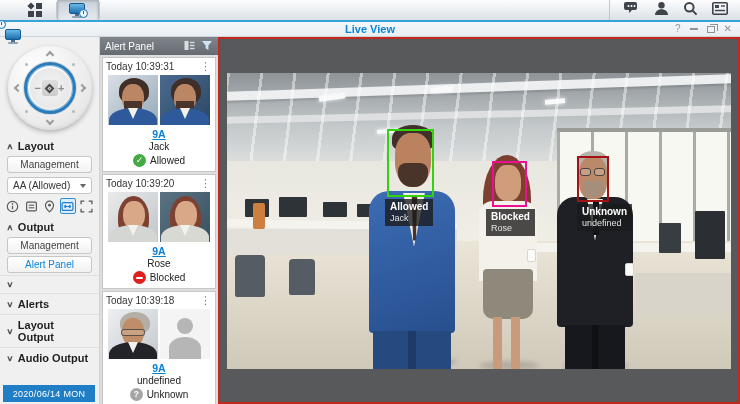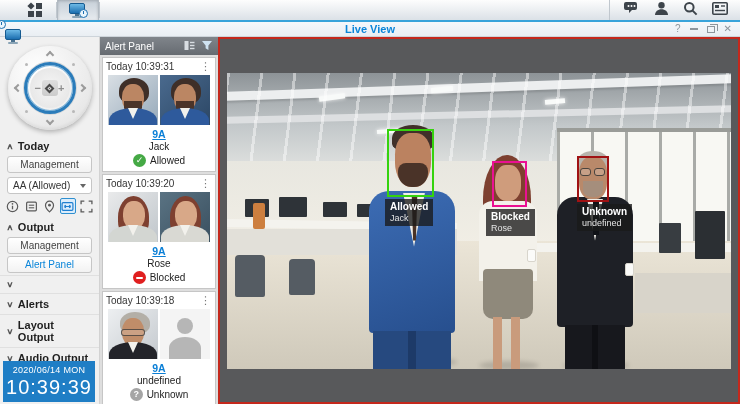--- a/index.html
+++ b/index.html
@@ -249,21 +249,21 @@
         <span class="pdot d4"></span>
       <span class="ptz-ring"></span>
       <span class="ptz-inner"></span>
       <span class="ptz-minus">−</span>
       <span class="ptz-plus">+</span>
       <span class="ptz-target"></span>
     </div>
 
     <div class="sec-h">
       <span class="cv">∧</span>
-      <span>Today</span>
+      <span>Layout</span>
     </div>
     <div class="s-btn">Management</div>
     <div class="s-select">
       <span class="val">AA (Allowed)</span>
       <span class="caret"></span>
     </div>
     <div class="icon-row">
       <span class="ir-btn">
         <svg width="13" height="13" viewBox="0 0 12 12">
             <circle cx="6" cy="6" r="4.8" fill="none" stroke="#5a5a5a" stroke-width="1.1"></circle>
@@ -315,21 +315,20 @@
       <span class="cv">∨</span>
       <span>Layout Output</span>
     </div>
     <div class="sec-h bordered">
       <span class="cv">∨</span>
       <span>Audio Output</span>
     </div>
 
     <div class="clock">
       <div class="date">2020/06/14 MON</div>
-      <div class="time">10:39:39</div>
     </div>
   </aside>
 
   <section class="alert-panel">
     <div class="ap-header">
       <span class="t">Alert Panel</span>
       <span>
         <svg width="11" height="11" viewBox="0 0 11 11">
             <rect x="0.5" y="1" width="4" height="9" fill="#d9dee3"></rect>
             <line x1="6" y1="2.5" x2="10.5" y2="2.5" stroke="#d9dee3" stroke-width="1.4"></line>

